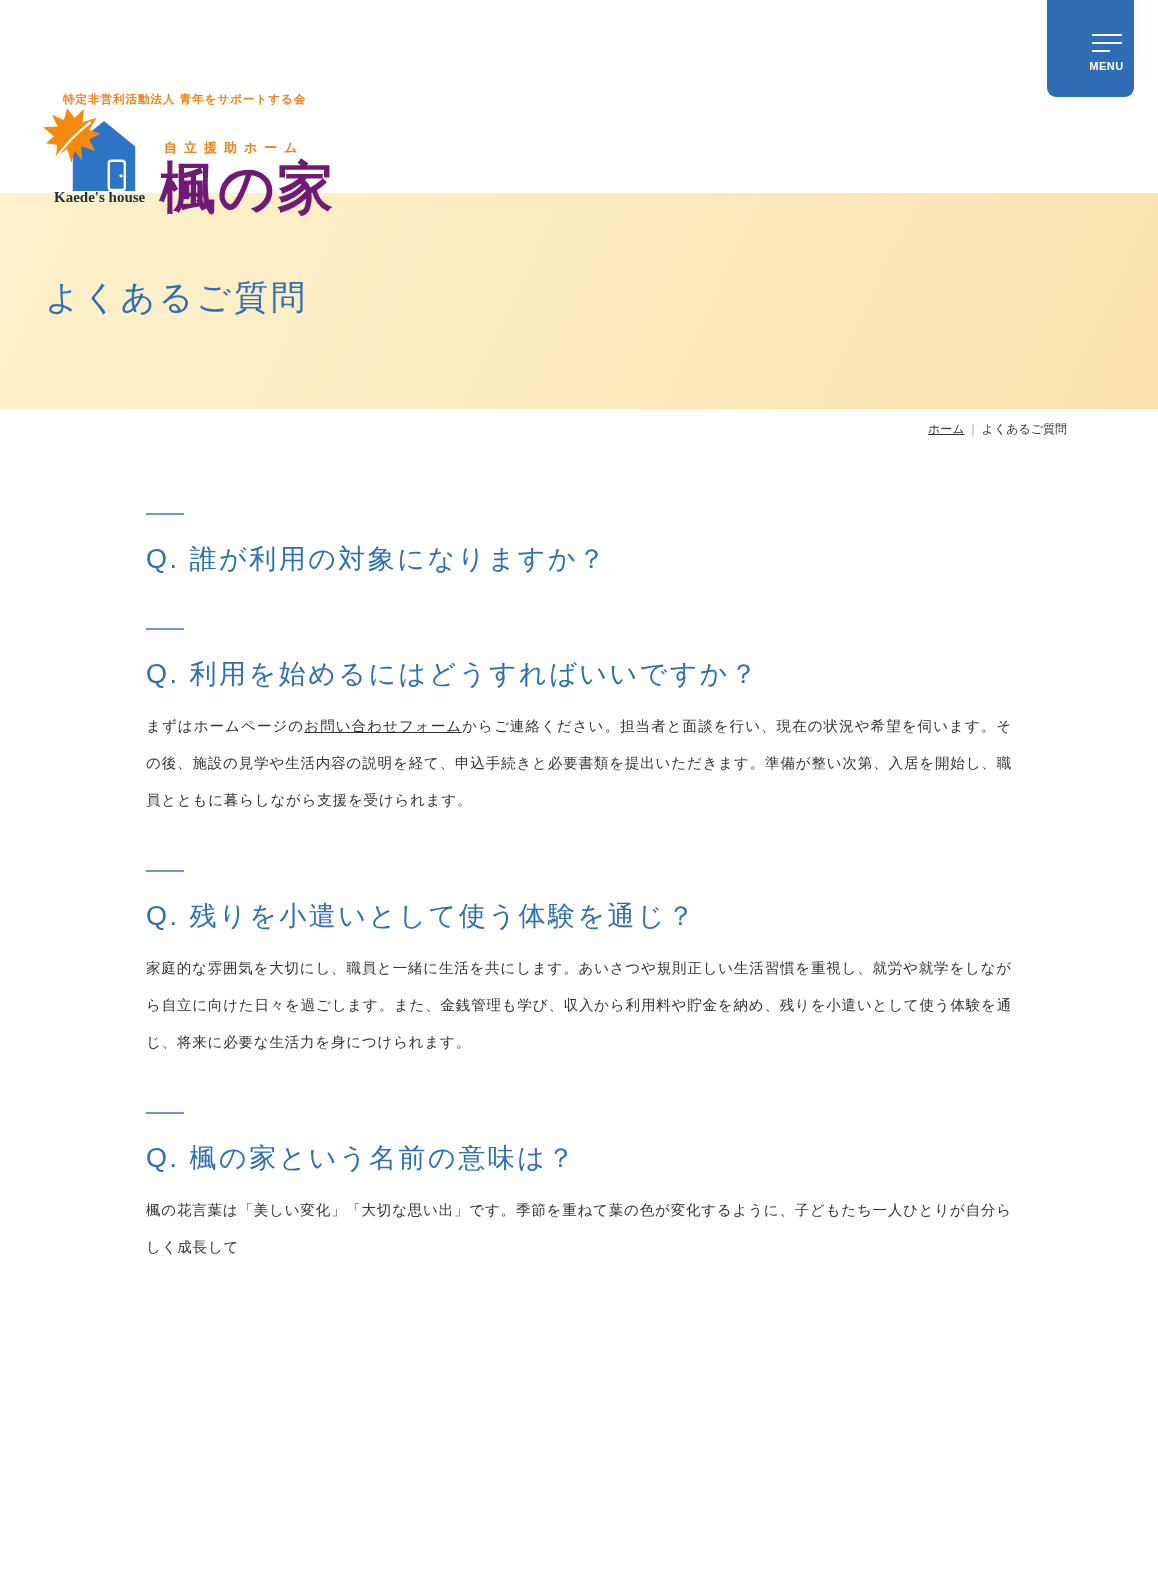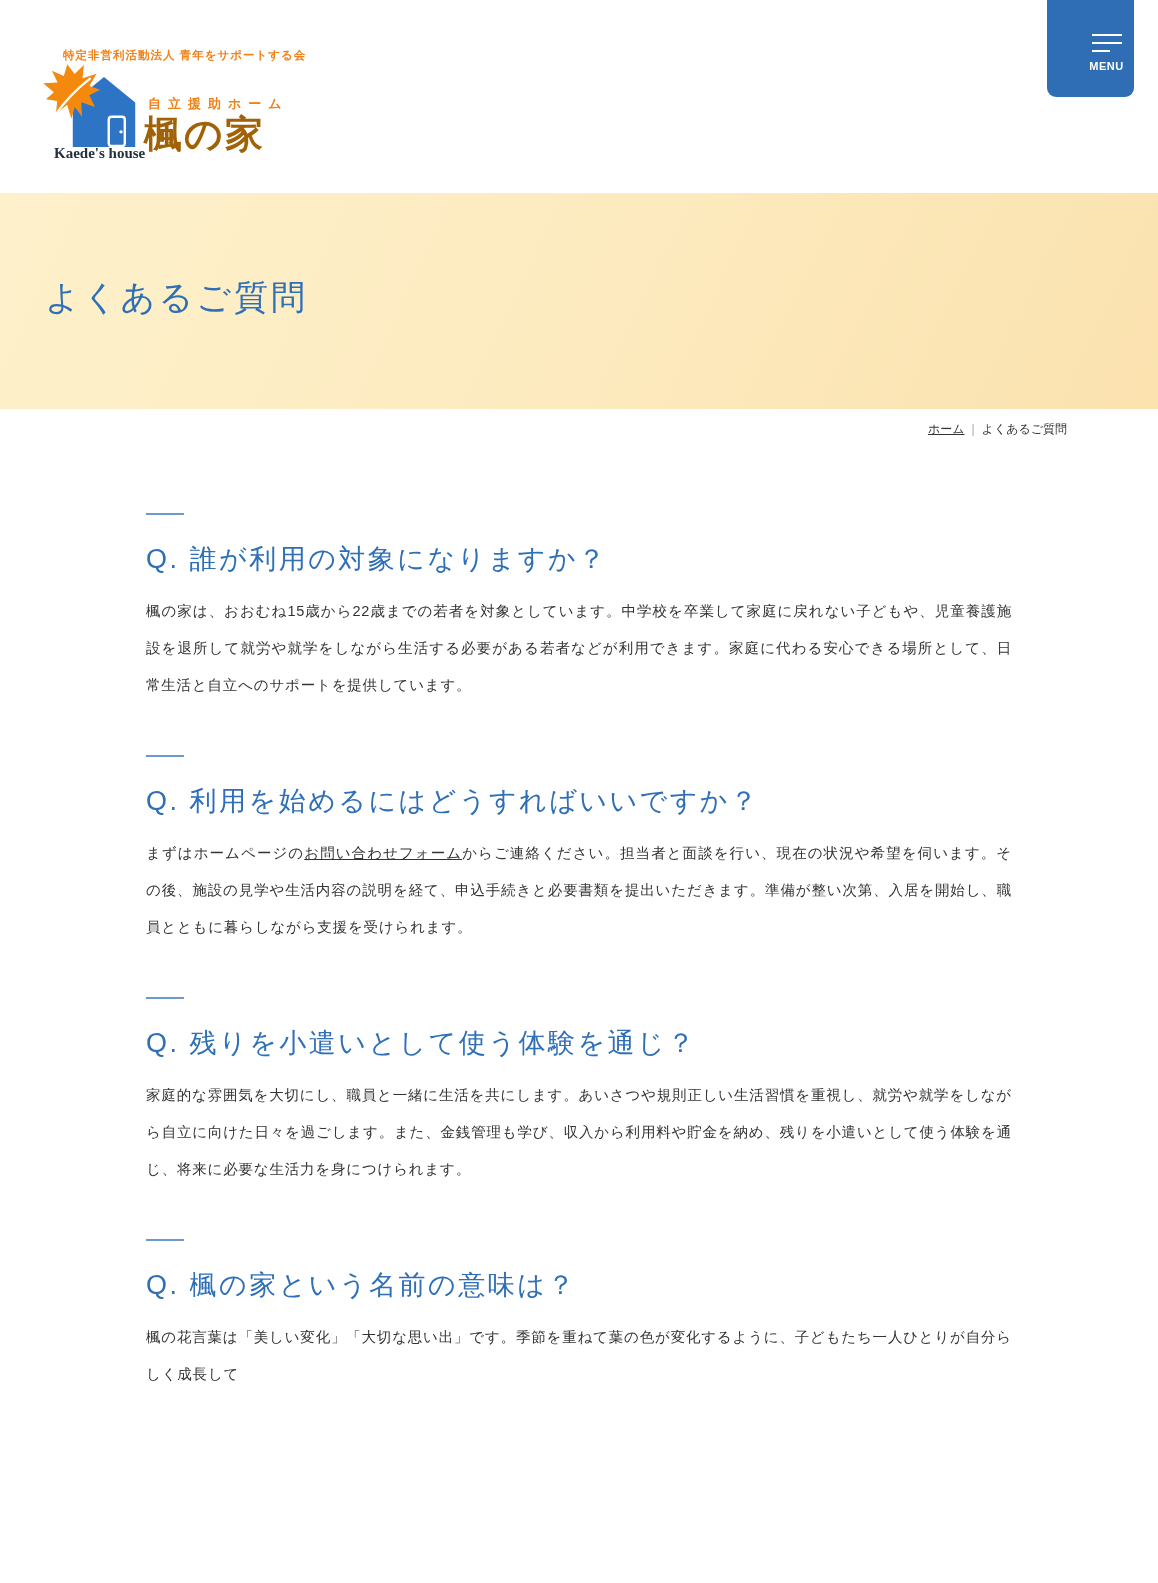--- a/index.html
+++ b/index.html
@@ -3,33 +3,33 @@
 <meta charset="utf-8">
 <style>
   * { margin:0; padding:0; box-sizing:border-box; }
   html,body { width:1158px; height:1583px; overflow:hidden; background:#fff;
     font-family:"Liberation Sans", sans-serif; }
 
   
   .site-header { position:relative; height:193px; background:#fff; }
   .logo { position:absolute; left:48px; top:48px; cursor:pointer; }
   .logo-org { font-size:11.5px; font-weight:bold; color:#f0821a;
-    letter-spacing:1px; padding-left:15px; white-space:nowrap; }
+    letter-spacing:1px; padding-left:15px; white-space:nowrap;margin-top:44px; }
   .logo-row { display:flex; margin-top:8px; }
   .logo-mark { position:relative; width:88px; height:78px; }
   .house-svg { position:absolute; left:24px; top:6px; }
   .leaf-svg { position:absolute; left:-4px; top:-8px; transform:rotate(-10deg); }
   .logo-caption { position:absolute; left:6px; top:74px; width:88px;
     font-family:"Liberation Serif", serif; font-weight:bold; font-size:15px;
     color:#23313f; white-space:nowrap; }
-  .logo-texts { margin-left:8px; padding-top:24px; }
+  .logo-texts { margin-left:24px; padding-top:24px; }
   .logo-service { font-size:13px; font-weight:bold; color:#f0821a;
     letter-spacing:7px; padding-left:4px; white-space:nowrap; }
   .logo-sitename { font-family:"Liberation Serif", serif; font-weight:bold;
-    font-size:38px; color:#a16207; letter-spacing:2px; line-height:1.1;
+    font-size:56px; color:#701a75; letter-spacing:2px; line-height:1.1;
     margin-top:1px; white-space:nowrap; }
 
   .menu-button { position:absolute; top:0; left:1047px; width:87px; height:97px;
     background:#2f6eb4; border:none; border-radius:0 0 9px 9px; cursor:pointer;
     display:flex; flex-direction:column; align-items:center; justify-content:center;padding-left:32px; }
   .hamburger { width:30px; margin-top:8px; }
   .hamburger .bar { height:2px; background:#fff; margin-bottom:6px; }
   .hamburger .bar.short { width:18px; }
   .menu-label { color:#fff; font-size:11px; font-weight:bold; letter-spacing:0.5px;
     margin-top:2px; }
@@ -98,21 +98,20 @@
 
 <nav class="breadcrumb">
   <a>ホーム</a><span class="crumb-sep">|</span><span>よくあるご質問</span>
 </nav>
 
 <main class="faq-main">
 
   <section class="faq-section">
     <div class="faq-line"></div>
     <h2 class="faq-q">Q. 誰が利用の対象になりますか？</h2>
-    <p class="faq-a">楓の家は、おおむね15歳から22歳までの若者を対象としています。中学校を卒業して家庭に戻れない子どもや、児童養護施設を退所して就労や就学をしながら生活する必要がある若者などが利用できます。家庭に代わる安心できる場所として、日常生活と自立へのサポートを提供しています。</p>
   </section>
 
   <section class="faq-section">
     <div class="faq-line"></div>
     <h2 class="faq-q">Q. 利用を始めるにはどうすればいいですか？</h2>
     <p class="faq-a"><span>まずはホームページの</span><a>お問い合わせフォーム</a><span>からご連絡ください。担当者と面談を行い、現在の状況や希望を伺います。その後、施設の見学や生活内容の説明を経て、申込手続きと必要書類を提出いただきます。準備が整い次第、入居を開始し、職員とともに暮らしながら支援を受けられます。</span></p>
   </section>
 
   <section class="faq-section">
     <div class="faq-line"></div>

